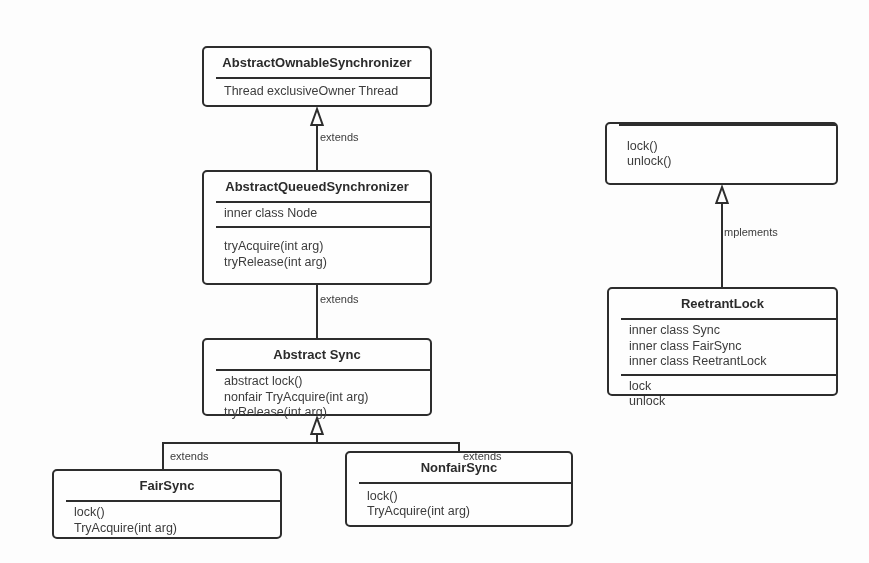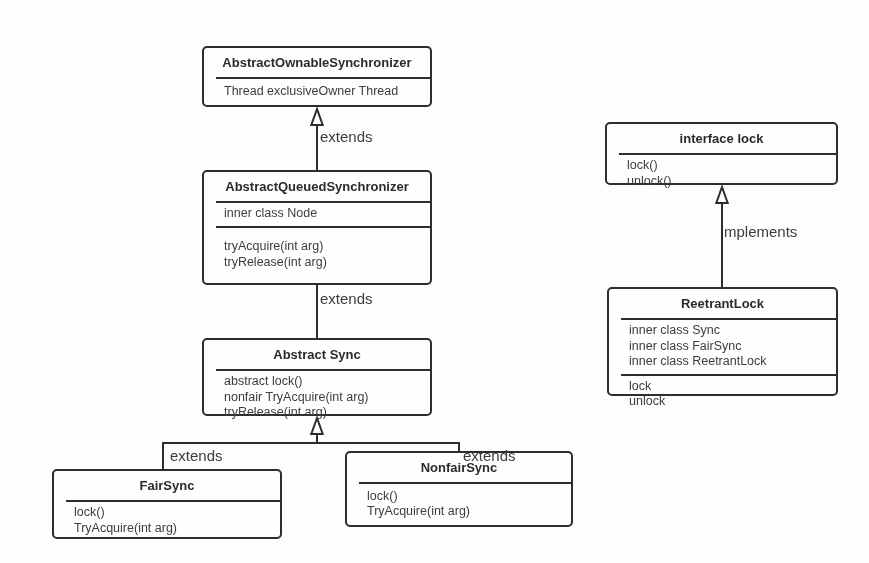--- a/index.html
+++ b/index.html
@@ -44,21 +44,21 @@
   }
   .uml-box .uml-comp:last-child{flex:1;}
   .uml-row{
     font-size:12.5px;
     line-height:15.5px;
     color:#3c3c3c;
     white-space:nowrap;
   }
   .edge-label{
     position:absolute;
-    font-size:15px;
+    font-size:11px;
     line-height:14px;
     color:#3c3c3c;
     white-space:nowrap;
   }
 </style>
 </head>
 <body>
 
 <div class="canvas">
 
@@ -121,21 +121,20 @@
 
   <div class="uml-box" style="left:345px;top:451px;width:228px;height:76px">
     <div class="uml-title">NonfairSync</div>
     <div class="uml-comp">
       <div class="uml-row">lock()</div>
       <div class="uml-row">TryAcquire(int arg)</div>
     </div>
   </div>
 
   <div class="uml-box" style="left:605px;top:122px;width:233px;height:63px">
-    <div class="uml-title">interface lock</div>
     <div class="uml-comp">
       <div class="uml-row">lock()</div>
       <div class="uml-row">unlock()</div>
     </div>
   </div>
 
   <div class="uml-box" style="left:607px;top:287px;width:231px;height:109px">
     <div class="uml-title">ReetrantLock</div>
     <div class="uml-comp">
       <div class="uml-row">inner class Sync</div>

